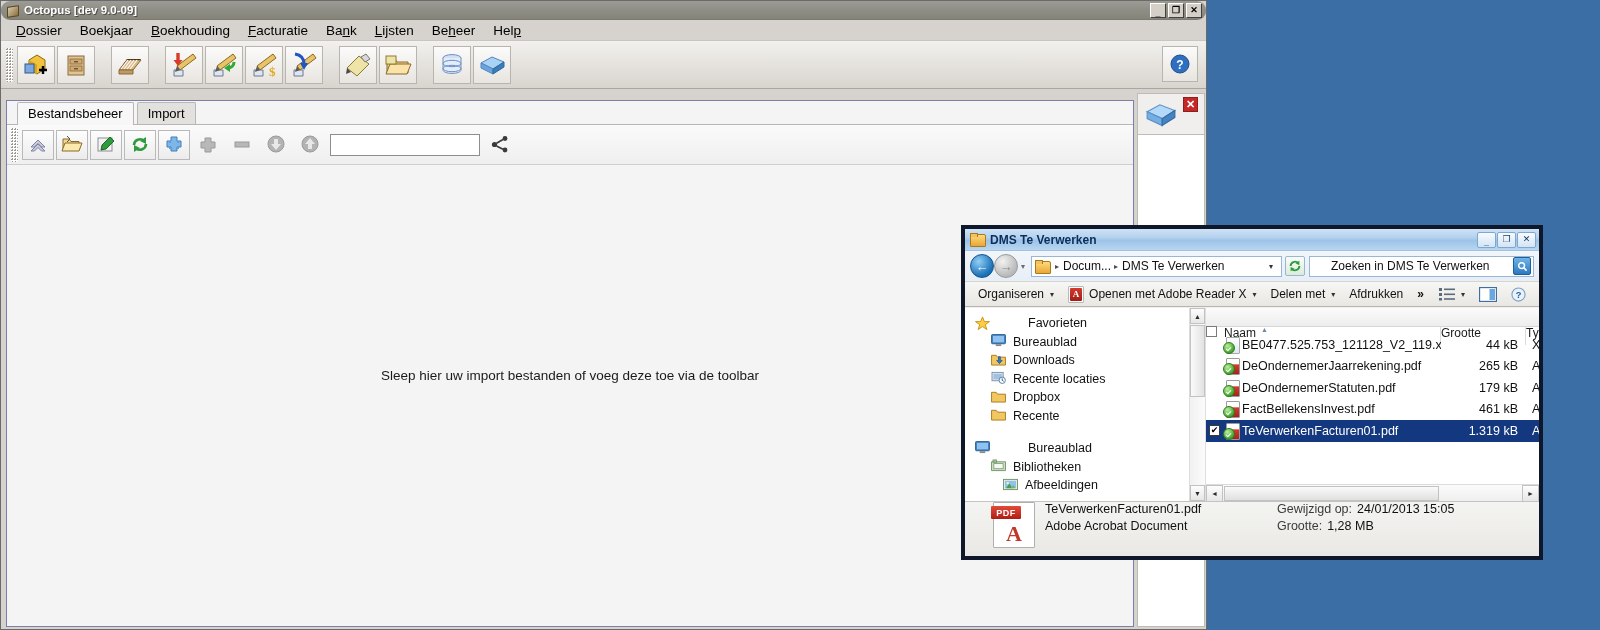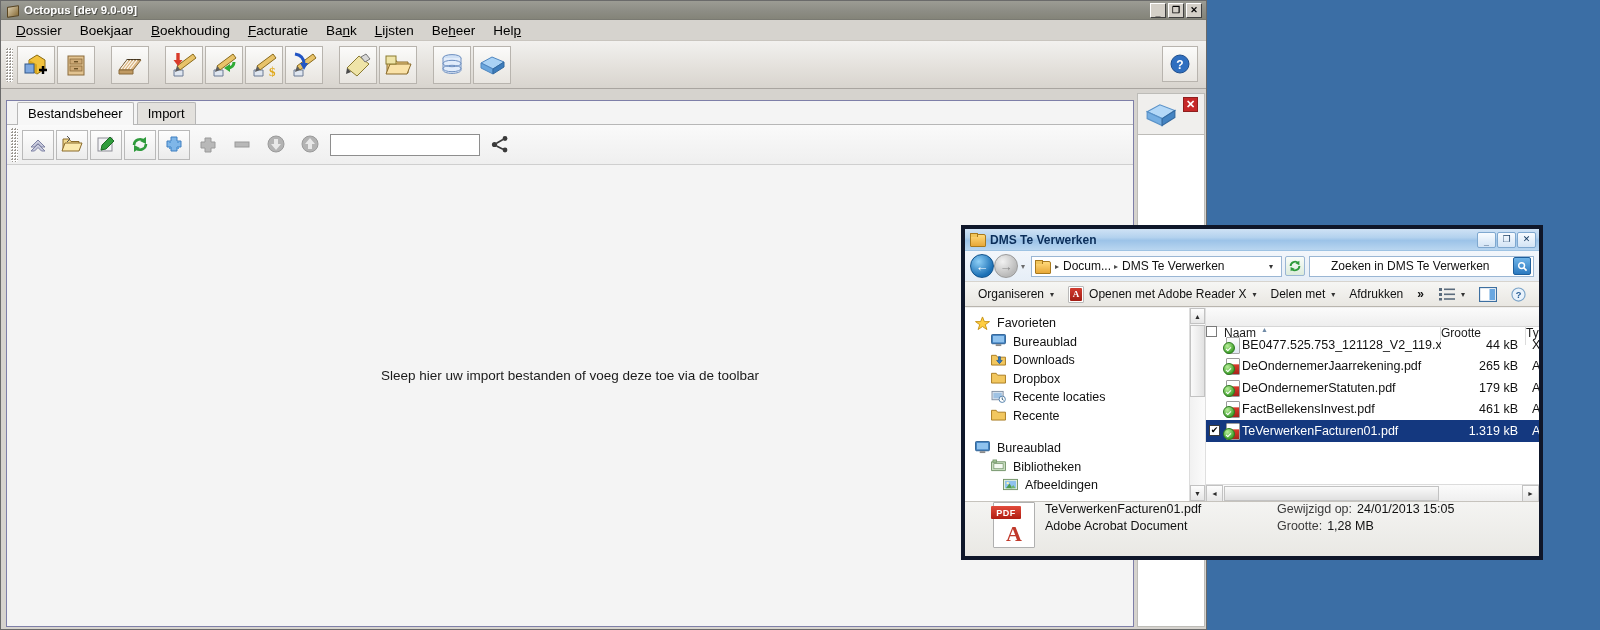--- a/index.html
+++ b/index.html
@@ -22,20 +22,21 @@
     border:1px solid #6a6a6a;
     box-sizing:border-box;
   }
   #octo-title{
     height:19px;
     background:linear-gradient(to bottom,#9c9c94 0%,#8e8e86 50%,#848479 100%);
     display:flex;align-items:center;
     padding:0 2px 0 4px;
     box-sizing:border-box;
     border-bottom:1px solid #7a7a72;
+    border-radius:9px;
   }
   #octo-title .ico{width:15px;height:15px;margin-right:4px;flex:0 0 auto;position:relative;}
   #octo-title .ico::before{
     content:"";position:absolute;left:2px;top:3px;width:10px;height:9px;
     background:linear-gradient(135deg,#d8c9a8,#8a6f3c);
     border:1px solid #5a4520;border-radius:1px;transform:skewY(-8deg);
   }
   #octo-title .ttl{
     color:#ffffff;font-weight:bold;font-size:11.5px;
     text-shadow:1px 1px 0 rgba(0,0,0,.45);
@@ -234,21 +235,21 @@
 
   #exp-main{
     position:absolute;left:0;right:0;top:79px;bottom:55px;
     display:flex;background:#fff;
   }
   #exp-nav{
     width:240px;flex:0 0 auto;background:#fff;position:relative;
     border-right:1px solid #dfdfdf;overflow:hidden;
   }
   .navitem{display:flex;align-items:center;height:18.5px;padding-left:10px;font-size:12.5px;color:#111;white-space:nowrap;}
-  .navitem.lvl1{padding-left:10px;}
+  .navitem.lvl1{padding-left:10px;gap:31px;}
   .navitem.lvl2{padding-left:26px;}
   .navitem .ni{width:17px;height:15px;flex:0 0 auto;margin-right:5px;position:relative;}
   .navspacer{height:14px;}
 
   
   .vscroll{
     position:absolute;right:0;top:0;bottom:0;width:16px;
     background:linear-gradient(to right,#f1f1f1,#fbfbfb);border-left:1px solid #dcdcdc;box-sizing:border-box;
   }
   .vscroll .arrw{
@@ -731,36 +732,36 @@
             <path d="M0.5 2.5h5l1.5 2h8.5v8.5H0.5z" fill="#f2c75f" stroke="#a8791d" stroke-width="1"></path>
             <path d="M10 4v4h2l-3 3.5L6 8h2V4z" fill="#2f79c8" stroke="#1d5790" stroke-width=".8"></path>
           </svg>
         </span>
         <span>Downloads</span>
       </div>
 
       <div class="navitem lvl2">
         <span class="ni">
           <svg width="15" height="13" viewBox="0 0 16 14">
-            <path d="M0.5 2.5h5l1.5 2h8.5v8.5H0.5z" fill="#f2c75f" stroke="#a8791d" stroke-width="1"></path>
-          </svg>
-        </span>
-        <span>Dropbox</span>
-      </div>
-
-      <div class="navitem lvl2">
-        <span class="ni">
-          <svg width="15" height="13" viewBox="0 0 16 14">
             <rect x="1" y="1.5" width="12" height="9" fill="#dfe6ef" stroke="#7e8da0" stroke-width="1"></rect>
             <rect x="2.5" y="3" width="9" height="6" fill="#9fc2e3"></rect>
             <circle cx="12" cy="10" r="3.4" fill="#ffffff" stroke="#4d7ba8" stroke-width="1"></circle>
             <path d="M12 8v2l1.5 1" stroke="#25516f" stroke-width="1" fill="none"></path>
           </svg>
         </span>
         <span>Recente locaties</span>
+      </div>
+
+      <div class="navitem lvl2">
+        <span class="ni">
+          <svg width="15" height="13" viewBox="0 0 16 14">
+            <path d="M0.5 2.5h5l1.5 2h8.5v8.5H0.5z" fill="#f2c75f" stroke="#a8791d" stroke-width="1"></path>
+          </svg>
+        </span>
+        <span>Dropbox</span>
       </div>
 
       <div class="navitem lvl2">
         <span class="ni">
           <svg width="15" height="13" viewBox="0 0 16 14">
             <path d="M0.5 2.5h5l1.5 2h8.5v8.5H0.5z" fill="#f2c75f" stroke="#a8791d" stroke-width="1"></path>
           </svg>
         </span>
         <span>Recente</span>
       </div>

